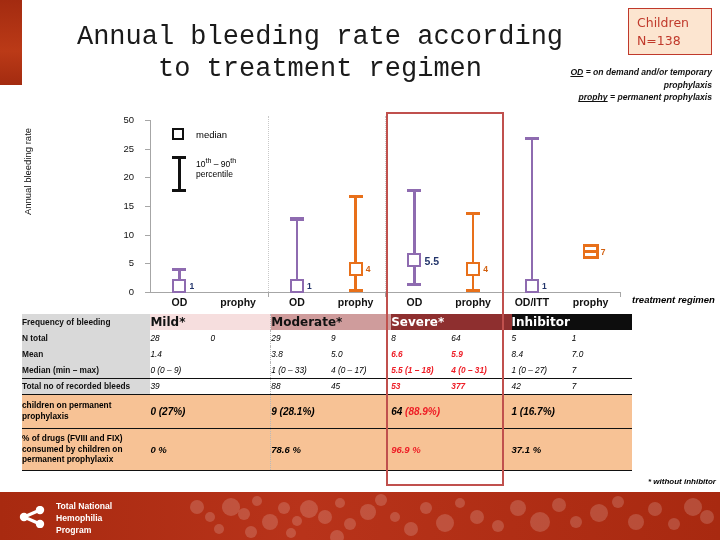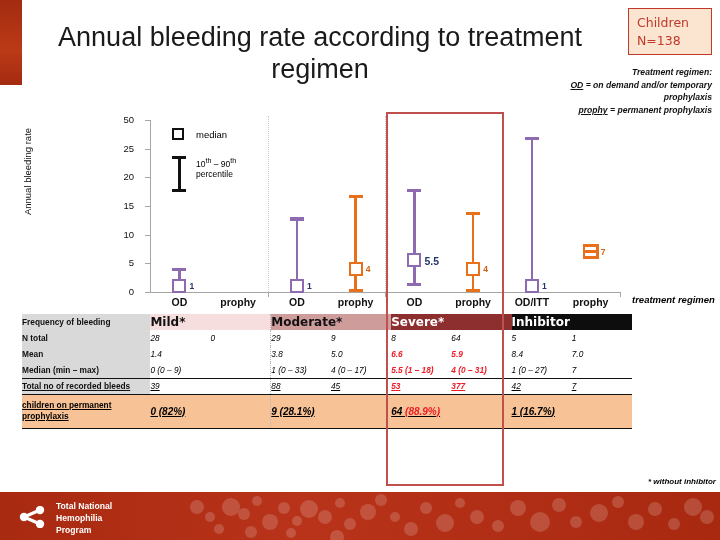--- a/index.html
+++ b/index.html
@@ -11,21 +11,21 @@
   
   #left-spine {
     position:absolute; left:0; top:0; width:22px; height:85px;
     background:linear-gradient(180deg,#a32b10 0%,#bb3a17 60%,#a32b10 100%);
   }
   
   #title {
     position:absolute; left:55px; top:22px; width:530px;
     text-align:center; font-size:27px; line-height:1.18;
     color:#1a1a1a; font-weight:400;
-    font-family:Liberation Sans, sans-serif;
+    font-family:Liberation Mono, monospace;
   }
   
   #children-badge {
     position:absolute; left:628px; top:8px; width:84px; height:47px;
     background:#fce5d0; border:1.5px solid #c0392b;
     color:#c0392b; font-size:12.5px; line-height:1.45;
     padding:5px 0 0 8px;
     font-family:"DejaVu Sans", sans-serif;
   }
   
@@ -107,21 +107,21 @@
   .h-mild { background:#f6dede; color:#111;margin-top:43px; }
   .h-mod  { background:#cf9c9c; color:#111; }
   .h-sev  { background:#8e2f2f; color:#fff; }
   .h-inh  { background:#0d0d0d; color:#fff; }
   .dat { font-style:italic; width:60px; }
   .red { color:#ee1c25; font-weight:bold; }
   .orow { background:#f7c295; font-weight:bold; font-style:italic; }
   .lblorow { background:#f7c295; font-weight:bold; font-size:8.3px;
              text-align:center; line-height:1.32; font-style:normal; }
   .tl-top td { border-top:1.3px solid #111; }
-  .tl-bot td { border-bottom:1.3px solid #111;text-decoration:underline; }
+  .tl-bot td { border-bottom:1.3px solid #111; }
   .dotcol { border-left:1.3px dotted #b9b9b9; }
   .footnote { position:absolute; left:648px; top:477px; font-size:8px;
               font-style:italic; font-weight:bold; }
   
   #footer {
     position:absolute; left:0; bottom:0; width:720px; height:48px;
     background:linear-gradient(90deg,#a82a10 0%,#b8331a 42%,#a82910 100%);
     overflow:hidden;
   }
   #footer .bubble { position:absolute; border-radius:50%;
@@ -136,21 +136,20 @@
 <div id="left-spine"></div>
 
 <div id="title">Annual bleeding rate according to treatment regimen</div>
 
 <div id="children-badge">
   <div>Children</div>
   <div>N=138</div>
 </div>
 
 <div id="regimen-note">
-  <div>Treatment regimen:</div>
   <div><span class="u">OD</span><span> = on demand and/or temporary prophylaxis</span></div>
   <div><span class="u">prophy</span><span> = permanent prophylaxis</span></div>
 </div>
 
 <div id="chart">
   <div id="y-axis-title">Annual bleeding rate</div>
   <div id="y-ticks">
       <div class="ytick" style="left: 108px; top: 178px;">0</div>
       <div style="position: absolute; left: 145px; width: 5px; height: 1px; background: rgb(166, 166, 166); top: 184px;"></div>
       <div class="ytick" style="left: 108px; top: 149.333px;">5</div>
@@ -301,24 +300,31 @@
       <td class="dat"></td>
       <td class="dat dotcol">88</td>
       <td class="dat">45</td>
       <td class="dat red">53</td>
       <td class="dat red">377</td>
       <td class="dat">42</td>
       <td class="dat">7</td>
     </tr>
     <tr class="tl-bot" id="r-prophy">
       <td class="lblorow" style="height:34px">children on permanent prophylaxis</td>
-      <td class="orow" colspan="2" style="font-size:10px">0 (82%)</td>
+      <td class="orow" colspan="2" style="font-size:10px">0 (27%)</td>
       <td class="orow dotcol" colspan="2" style="font-size:10px">9 (28.1%)</td>
       <td class="orow" colspan="2" style="font-size:10px" id="c-sev-prophy">64 <span class="red">(88.9%)</span></td>
       <td class="orow" colspan="2" style="font-size:10px">1 (16.7%)</td>
+    </tr>
+    <tr class="tl-bot" id="r-drug">
+      <td class="lblorow" style="height:42px">% of drugs (FVIII and FIX) consumed by children on permanent prophylaxix</td>
+      <td class="orow" colspan="2" style="font-size:9.5px">0 %</td>
+      <td class="orow dotcol" colspan="2" style="font-size:9.5px">78.6 %</td>
+      <td class="orow red" colspan="2" style="font-size:9.5px">96.9 %</td>
+      <td class="orow" colspan="2" style="font-size:9.5px">37.1 %</td>
     </tr>
   </tbody>
 </table>
 
 <div class="footnote">* without inhibitor</div>
 
 <div id="footer">
   <svg id="logo-mark" viewBox="0 0 32 22">
     <circle cx="6" cy="11" r="4.2" fill="#fff"></circle>
     <circle cx="22" cy="4" r="4.2" fill="#fff"></circle>

